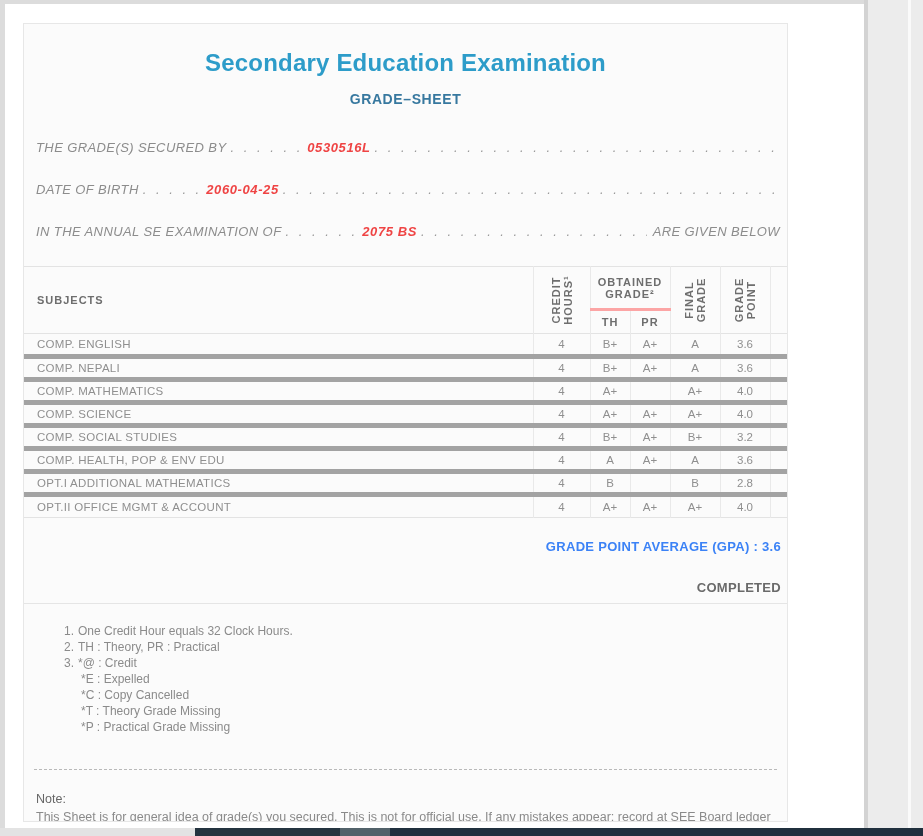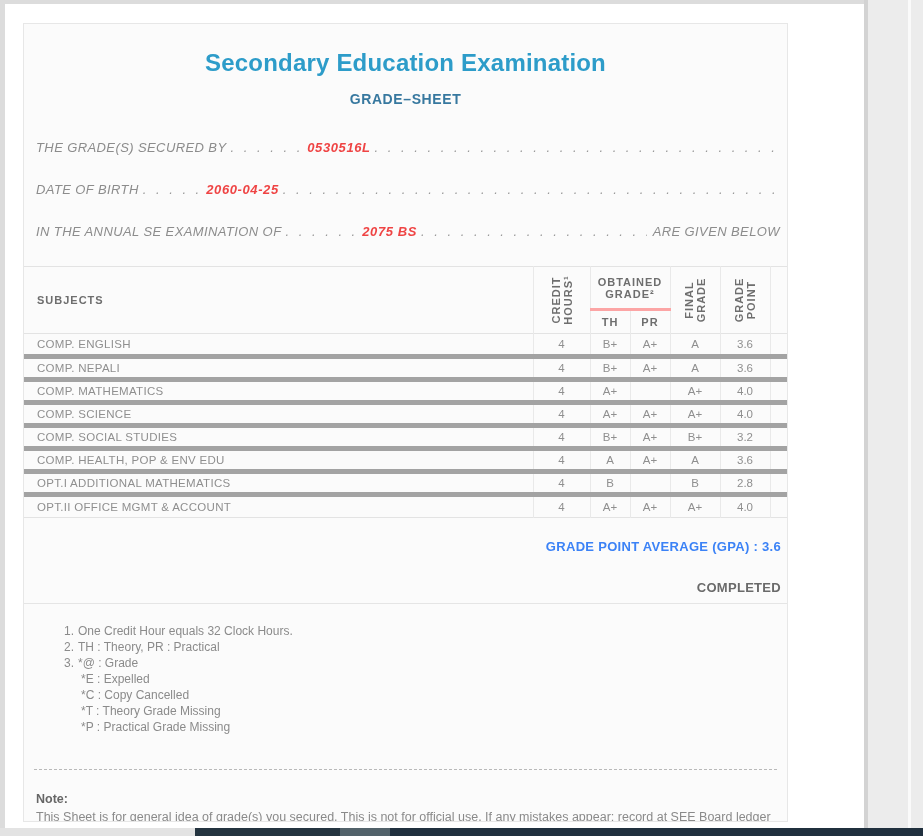--- a/index.html
+++ b/index.html
@@ -84,21 +84,21 @@
   .section-divider { margin-top:8px; border-bottom:1px solid #e5e5e5; }
 
   .footnotes { margin-top:19px; font-size:12px; color:#8b8b8b; line-height:16px; }
   .fn-line { display:flex; margin-left:40px; }
   .fn-num  { display:inline-block; width:14px; flex:none; }
   .fn-sub  { margin-left:57px; }
 
   .dashed-sep { margin:34px 10px 0 10px; border-top:1px dashed #b9b9b9; height:0; }
 
   .note { margin-top:22px; padding:0 12px; }
-  .note-title { font-weight:700; font-size:12.5px; color:#666666; }
+  .note-title { font-weight:400; font-size:12.5px; color:#666666; }
   .note-body  { margin-top:3px; font-size:12.5px; color:#8a8a8a; line-height:16px; max-width:795px; }
 </style>
 </head>
 <body>
 
 <div class="frame-top"></div>
 <div class="frame-left"></div>
 
 <div class="card">
   <div class="title">Secondary Education Examination</div>
@@ -246,21 +246,21 @@
     <div class="fn-line">
       <span class="fn-num">1.</span>
       <span>One Credit Hour equals 32 Clock Hours.</span>
     </div>
     <div class="fn-line">
       <span class="fn-num">2.</span>
       <span>TH : Theory, PR : Practical</span>
     </div>
     <div class="fn-line">
       <span class="fn-num">3.</span>
-      <span>*@ : Grade</span>
+      <span>*@ : Credit</span>
     </div>
     <div class="fn-sub">*E : Expelled</div>
     <div class="fn-sub">*C : Copy Cancelled</div>
     <div class="fn-sub">*T : Theory Grade Missing</div>
     <div class="fn-sub">*P : Practical Grade Missing</div>
   </div>
 
   <div class="dashed-sep"></div>
 
   <div class="note">

